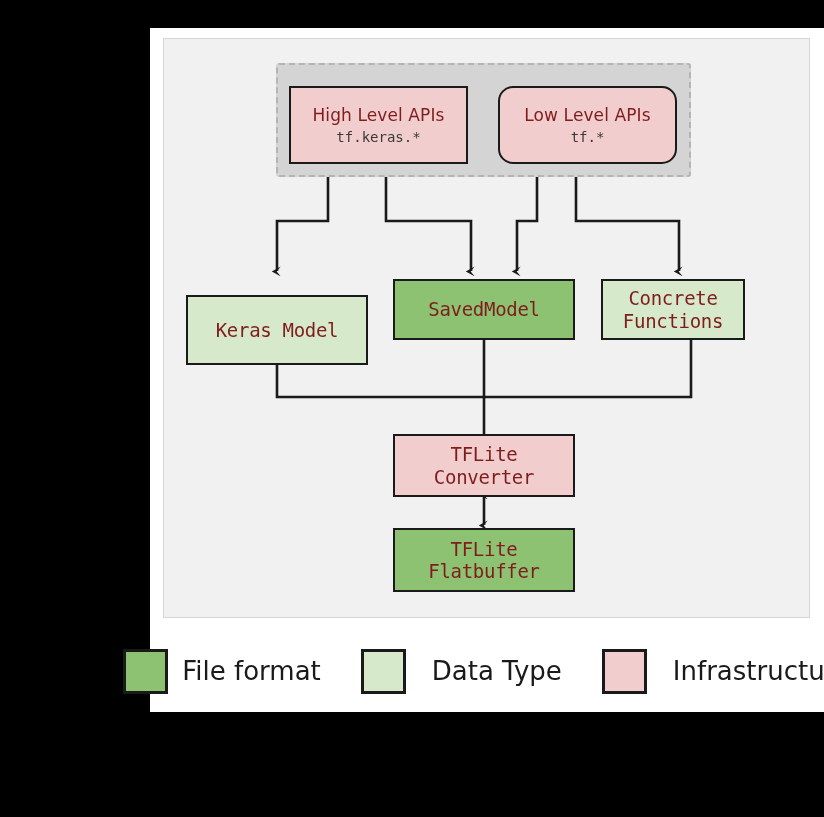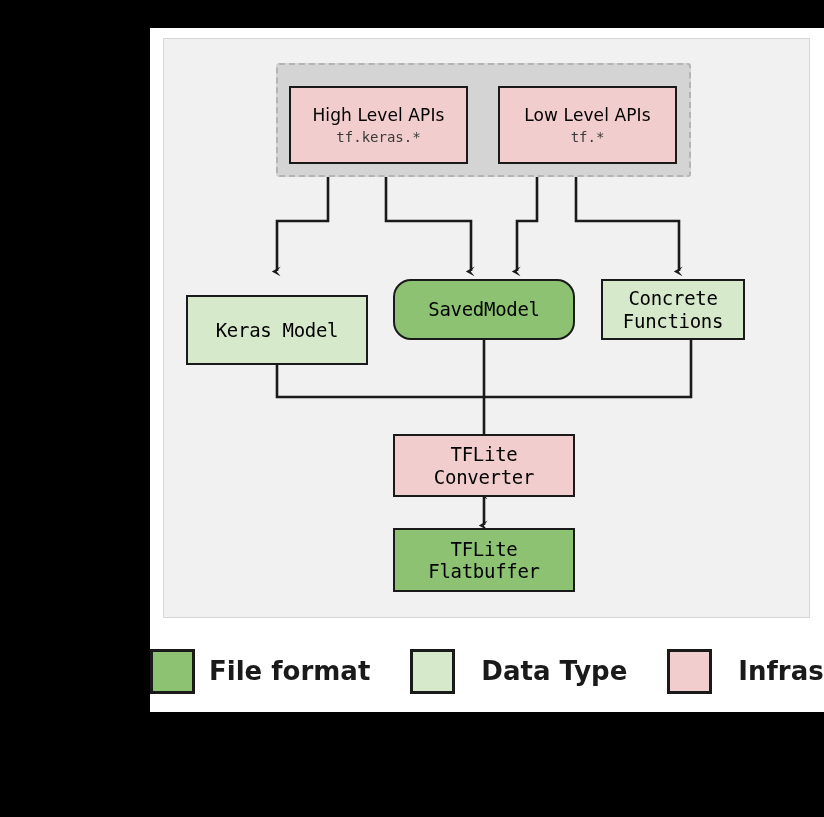--- a/index.html
+++ b/index.html
@@ -51,21 +51,21 @@
     border: 2.5px solid #1a1a1a;
     display: flex;
     flex-direction: column;
     align-items: center;
     justify-content: center;
     text-align: center;
     line-height: 1.18;
   }
   .node .title {
     font-size: 17px;
-    color: #000000;
+    color: #7f1d1d;
     letter-spacing: 0.1px;
   }
   .node .sub {
     font-family: "DejaVu Sans Mono", monospace;
     font-size: 14px;
     color: #3a3a3a;
     margin-top: 4px;
   }
   .node.mono .title {
     font-family: "DejaVu Sans Mono", monospace;
@@ -87,22 +87,21 @@
 
   
   .legend {
     position: absolute;
     left: 0;
     top: 602px;          
     width: 674px;
     height: 82px;
     display: flex;
     align-items: center;
-    justify-content: space-between;
-    font-weight: bold;
+    justify-content: center;
   }
   .legend-item {
     display: flex;
     align-items: center;
   }
   .legend-item + .legend-item { margin-left: 40px; gap: 12px; }
   .swatch {
     width: 45px;
     height: 45px;
     border: 3px solid #1a1a1a;
@@ -147,30 +146,30 @@
         </g>
       </svg>
 
       <div class="api-group" style="left:112px; top:24px; width:415px; height:114px;"></div>
 
       <div class="node fill-infra" style="left:125px; top:47px; width:179px; height:78px;">
         <div class="title">High Level APIs</div>
         <div class="sub">tf.keras.*</div>
       </div>
 
-      <div class="node fill-infra" style="left:334px; top:47px; width:179px; height:78px;">
+      <div class="node fill-infra" style="left:334px; top:47px; width:179px; height:78px;border-radius:15px;">
         <div class="title">Low Level APIs</div>
         <div class="sub">tf.*</div>
       </div>
 
       <div class="node mono fill-datatype" style="left:22px; top:256px; width:182px; height:70px;">
         <div class="title">Keras Model</div>
       </div>
 
-      <div class="node mono fill-fileformat" style="left:229px; top:240px; width:182px; height:61px;border-radius:18px;">
+      <div class="node mono fill-fileformat" style="left:229px; top:240px; width:182px; height:61px;">
         <div class="title">SavedModel</div>
       </div>
 
       <div class="node mono fill-datatype" style="left:437px; top:240px; width:144px; height:61px;">
         <div class="title">Concrete</div>
         <div class="title">Functions</div>
       </div>
 
       <div class="node mono fill-infra" style="left:229px; top:395px; width:182px; height:63px;">
         <div class="title">TFLite</div>

